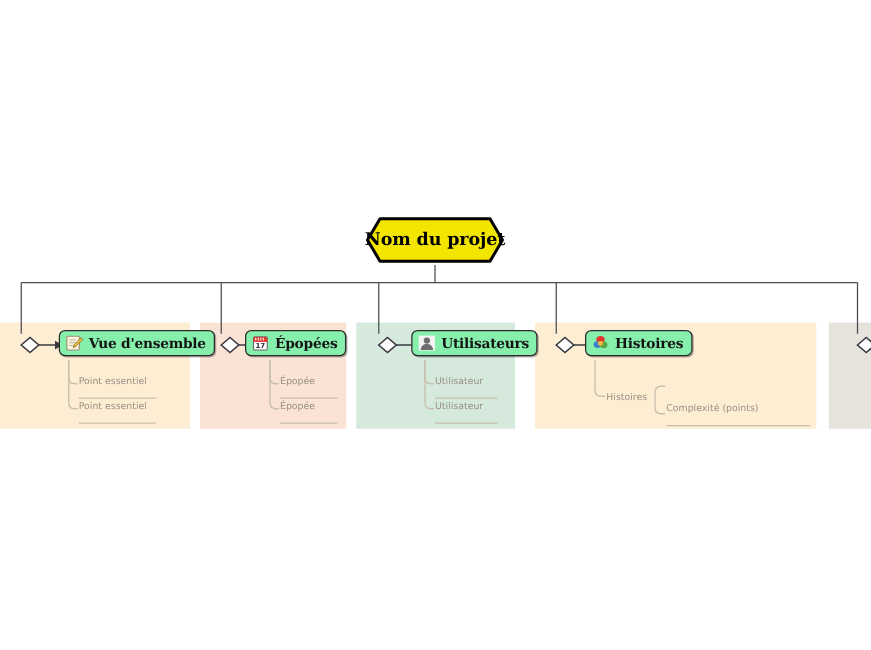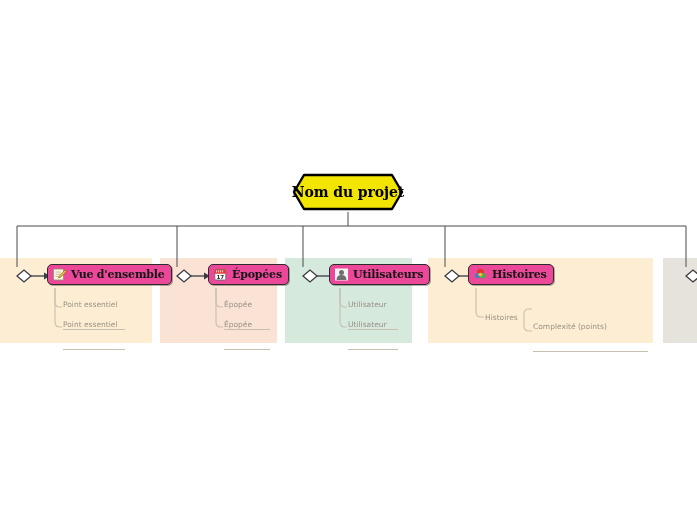--- a/index.html
+++ b/index.html
@@ -68,21 +68,21 @@
     top: 267px;
     width: 46px;
     height: 18px;
   }
 
   
   .node-box {
     position: absolute;
     top: 264px;
     height: 21px;
-    background: #ec4899;
+    background: #86efac;
     border: 1.6px solid #2b2b2b;
     border-radius: 5px;
     box-sizing: border-box;
     display: flex;
     align-items: center;
     padding: 0 6px 0 4px;
     box-shadow: 1px 1px 0 rgba(0,0,0,0.30);
   }
   .node-title {
     font-family: "DejaVu Serif", serif;
@@ -103,21 +103,21 @@
   .node-icon svg { display: block; }
 
   
   .leaf {
     position: absolute;
     font-family: "DejaVu Sans", sans-serif;
     font-size: 7.5px;
     color: #9a9186;
     white-space: nowrap;
     border-bottom: 1px solid #c9bfae;
-    padding-bottom: 19px;
+    padding-bottom: 8px;
     line-height: 10px;
   }
   .leaf.nounderline { border-bottom: none; }
 </style>
 </head>
 <body>
 
 <div id="canvas">
 
   <div class="panel" style="left:0px; width:152px; background:#fdeed3;"></div>
@@ -198,21 +198,21 @@
         <line x1="3.5" y1="7.2" x2="9" y2="7.2" stroke="#b9ad92" stroke-width="0.8"></line>
         <line x1="3.5" y1="9.4" x2="7" y2="9.4" stroke="#b9ad92" stroke-width="0.8"></line>
         <polygon points="12.8,3.2 14.2,4.6 8.4,10.4 6.6,11 7.2,9.2" fill="#f3c53f" stroke="#8a6d1e" stroke-width="0.7" stroke-linejoin="round"></polygon>
       </svg>
     </span>
     <span class="node-title">Vue d'ensemble</span>
   </div>
   <div class="leaf" style="left:63px; top:300px; width:62px;">Point essentiel</div>
   <div class="leaf" style="left:63px; top:320px; width:62px;">Point essentiel</div>
 
-  <div class="node-box" style="left:208px;">
+  <div class="node-box" style="left:196px;">
     <span class="node-icon">
       <svg width="15" height="15" viewBox="0 0 15 15" xmlns="http://www.w3.org/2000/svg">
         <rect x="1.8" y="2.5" width="11" height="10.5" rx="1" fill="#ffffff" stroke="#6b6b6b" stroke-width="0.9"></rect>
         <rect x="1.8" y="2.5" width="11" height="4" rx="1" fill="#e23b35"></rect>
         <rect x="1.8" y="5.2" width="11" height="1.3" fill="#e23b35"></rect>
         <line x1="3.6" y1="3.2" x2="3.6" y2="5.4" stroke="#ffffff" stroke-width="0.8"></line>
         <line x1="5.6" y1="3.2" x2="5.6" y2="5.4" stroke="#ffffff" stroke-width="0.8"></line>
         <line x1="7.6" y1="3.2" x2="7.6" y2="5.4" stroke="#ffffff" stroke-width="0.8"></line>
         <line x1="9.6" y1="3.2" x2="9.6" y2="5.4" stroke="#ffffff" stroke-width="0.8"></line>
         <text x="7.3" y="11.6" font-family="DejaVu Sans, sans-serif" font-size="5.6" font-weight="bold" fill="#2b2b2b" text-anchor="middle">17</text>

